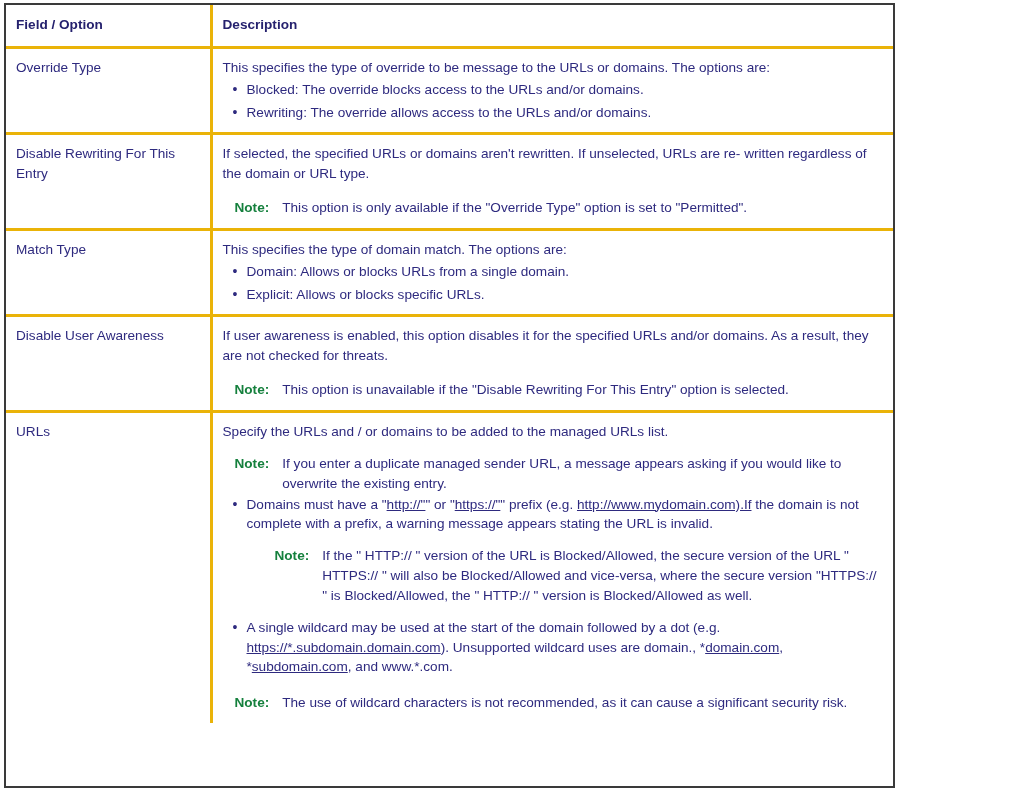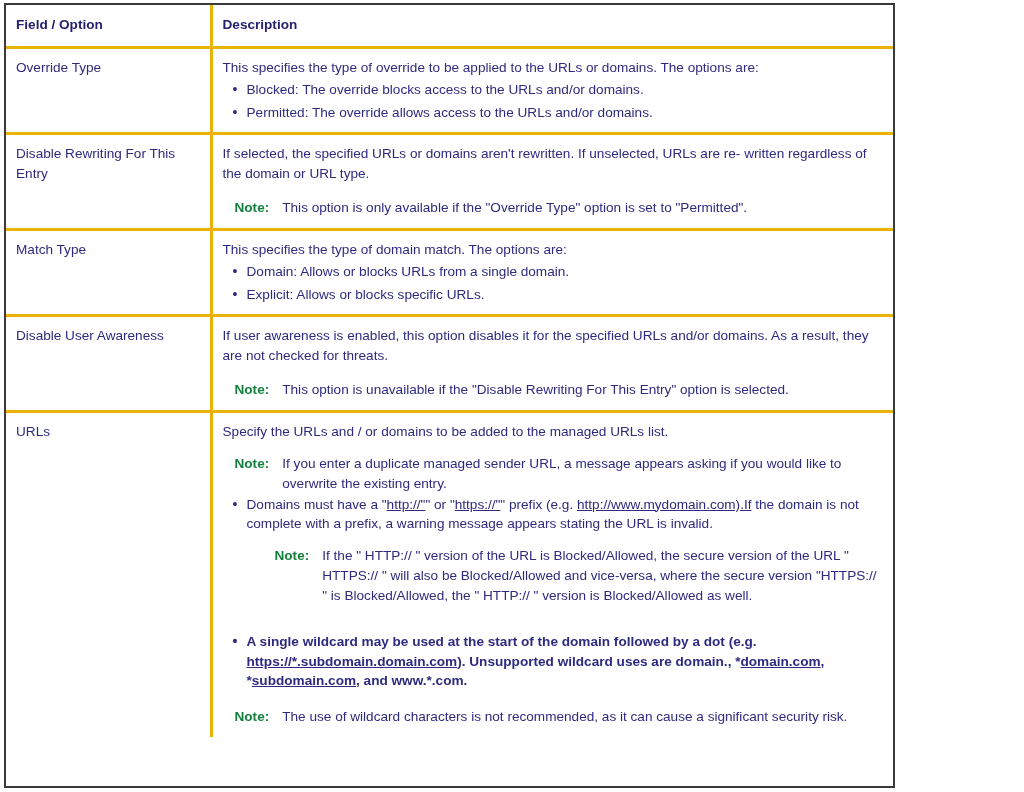--- a/index.html
+++ b/index.html
@@ -117,21 +117,21 @@
 
   .lnk {
     text-decoration: underline;
     color: #2e2a7f;
     cursor: pointer;
   }
 
   .bullet-block > .note:last-child { margin-bottom: 2px; }
 
   .urls-cell ul.bullets { margin-top: 0; }
-  .urls-cell ul.bullets > li + li { margin-top: 26px; font-weight: bold; }
+  .urls-cell ul.bullets > li + li { margin-top: 12px; }
   .urls-cell > .note { margin-top: 12px; }
   .urls-cell > .note.tail { margin-top: 16px; }
 </style>
 </head>
 <body>
 
 <div class="page">
   <div class="table-wrap">
     <table class="doc-table">
       <colgroup>
@@ -142,24 +142,24 @@
         <tr>
           <th>Field / Option</th>
           <th>Description</th>
         </tr>
       </thead>
       <tbody>
 
         <tr>
           <td class="cell-field">Override Type</td>
           <td>
-            <p class="para">This specifies the type of override to be applied to the URLs or domains. The options are:</p>
+            <p class="para">This specifies the type of override to be message to the URLs or domains. The options are:</p>
             <ul class="bullets">
               <li>Blocked: The override blocks access to the URLs and/or domains.</li>
-              <li>Permitted: The override allows access to the URLs and/or domains.</li>
+              <li>Rewriting: The override allows access to the URLs and/or domains.</li>
             </ul>
           </td>
         </tr>
 
         <tr>
           <td class="cell-field">Disable Rewriting For This Entry</td>
           <td>
             <p class="para">If selected, the specified URLs or domains aren't rewritten. If unselected, URLs are re- written regardless of the domain or URL type.</p>
             <div class="note">
               <span class="note-label">Note:</span>

